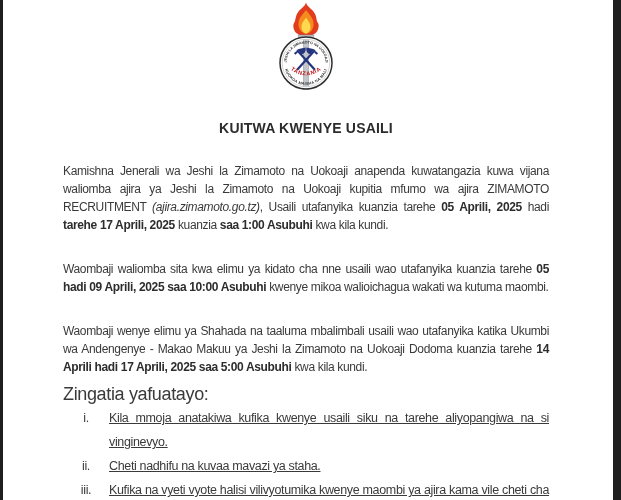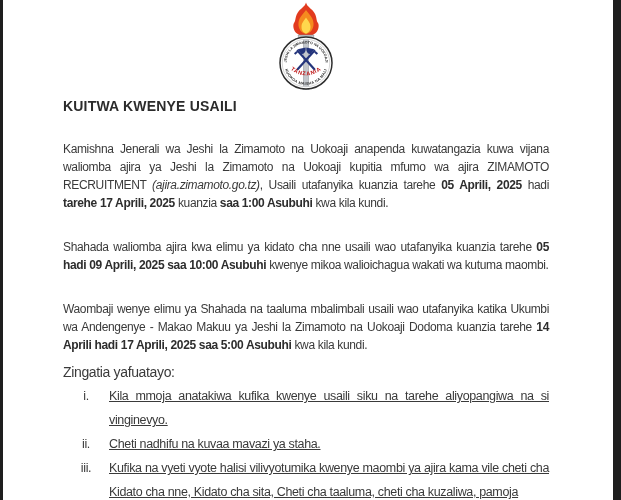--- a/index.html
+++ b/index.html
@@ -9,22 +9,22 @@
   .edge { position: absolute; top: 0; bottom: 0; background: #1e1e1e; z-index: 5; }
   .edge-left { left: 0; width: 3px; }
   .edge-right { right: 0; width: 8px; }
 
   .page { width: 621px; height: 500px; padding: 0 72px 0 63px; overflow: hidden; }
 
   .logo-wrap { width: 68px; height: 88px; margin: 2px auto 0 auto; }
   .logo-wrap svg { width: 100%; height: 100%; display: block; }
 
   h1.doc-title {
-    margin-top: 8px;
-    text-align: left;
+    margin-top: 30px;
+    text-align: center;
     font-size: 14px;
     font-weight: bold;
     letter-spacing: 0.2px;
     color: #2b2b2b;
     line-height: 16px;
   }
 
   .content { margin-top: 14px; }
 
   .para {
@@ -34,21 +34,21 @@
     text-align: justify;
     text-align-last: left;
     color: #3a3a3a;
     margin-bottom: 6px;
     margin-top: 26px;
   }
   .para span.b { font-weight: bold; color: #2d2d2d; }
   .para span.i { font-style: italic; }
 
   .notes-heading {
-    font-size: 14px;
+    font-size: 18px;
     letter-spacing: -0.35px;
     line-height: 24px;
     color: #3a3a3a;
   }
 
   .list { margin-top: 0; }
   .list-item { display: flex; font-size: 12.5px; letter-spacing: -0.35px; line-height: 24px; color: #3a3a3a; }
   .list-item .marker { flex: 0 0 46px; text-align: center; }
   .list-item .li-text { flex: 1; text-align: justify; text-align-last: left; text-decoration: underline; }
 </style>
@@ -115,21 +115,21 @@
           <textPath href="#arcBottom" startOffset="50%" text-anchor="middle">KUOKOA MAISHA NA MALI</textPath>
         </text>
       </g>
     </svg>
   </div>
 
   <h1 class="doc-title">KUITWA KWENYE USAILI</h1>
 
   <div class="content">
     <p class="para"><span>Kamishna Jenerali wa Jeshi la Zimamoto na Uokoaji anapenda kuwatangazia kuwa vijana waliomba ajira ya Jeshi la Zimamoto na Uokoaji kupitia mfumo wa ajira ZIMAMOTO RECRUITMENT </span><span class="i">(ajira.zimamoto.go.tz)</span><span>, Usaili utafanyika kuanzia tarehe </span><span class="b">05 Aprili, 2025</span><span> hadi </span><span class="b">tarehe 17 Aprili, 2025</span><span> kuanzia </span><span class="b">saa 1:00 Asubuhi</span><span> kwa kila kundi.</span></p>
-    <p class="para"><span>Shahada waliomba ajira kwa elimu ya kidato cha nne usaili wao utafanyika kuanzia tarehe </span><span class="b">05 hadi 09 Aprili, 2025 saa 10:00 Asubuhi</span><span> kwenye mikoa walioichagua wakati wa kutuma maombi.</span></p>
+    <p class="para"><span>Waombaji waliomba sita kwa elimu ya kidato cha nne usaili wao utafanyika kuanzia tarehe </span><span class="b">05 hadi 09 Aprili, 2025 saa 10:00 Asubuhi</span><span> kwenye mikoa walioichagua wakati wa kutuma maombi.</span></p>
     <p class="para"><span>Waombaji wenye elimu ya Shahada na taaluma mbalimbali usaili wao utafanyika katika Ukumbi wa Andengenye - Makao Makuu ya Jeshi la Zimamoto na Uokoaji Dodoma kuanzia tarehe </span><span class="b">14 Aprili hadi 17 Aprili, 2025 saa 5:00 Asubuhi</span><span> kwa kila kundi.</span></p>
 
     <div class="notes-heading">Zingatia yafuatayo:</div>
 
     <div class="list">
       <div class="list-item">
         <span class="marker">i.</span>
         <div class="li-text"><span>Kila mmoja anatakiwa kufika kwenye usaili siku na tarehe aliyopangiwa na si vinginevyo.</span></div>
       </div>
       <div class="list-item">

